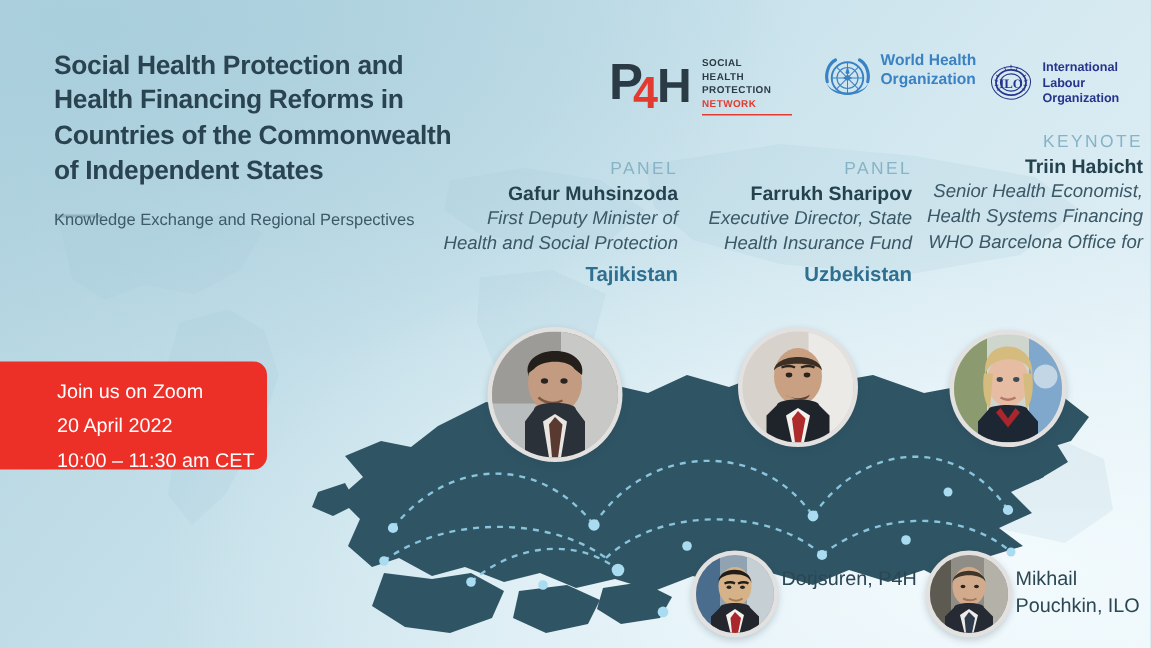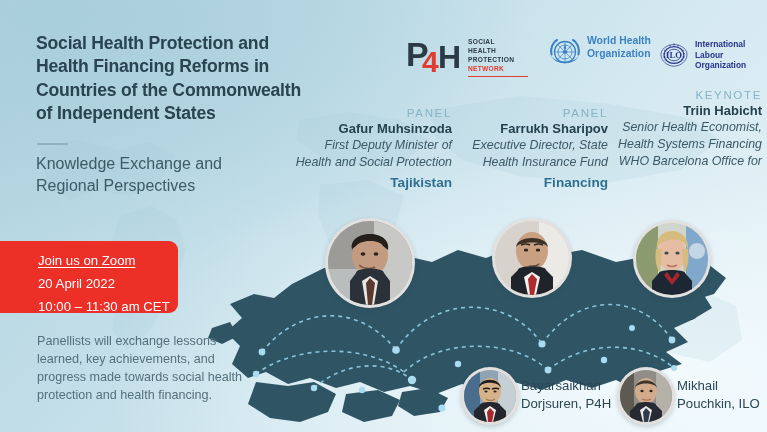--- a/index.html
+++ b/index.html
@@ -21,32 +21,32 @@
   .cismap{position:absolute;left:196px;top:232px;width:540px;height:200px;pointer-events:none;}
 
   
   .title{
     position:absolute;left:36px;top:32px;width:278px;
     font-weight:bold;font-size:17.6px;line-height:1.33;
     color:#2a4350;letter-spacing:-.2px;
   }
   .divider{position:absolute;left:37px;top:143px;width:31px;height:2px;background:#8fb2bf;}
   .subtitle{
-    position:absolute;left:36px;top:153px;width:250px;
-    font-size:16px;line-height:1.38;color:#3d5a66;
+    position:absolute;left:36px;top:140px;width:250px;
+    font-size:11px;line-height:1.38;color:#3d5a66;
   }
 
   
   .zoombox{
     position:absolute;left:0;top:241px;width:178px;height:72px;
     background:#ec2f27;border-radius:0 9px 9px 0;
     box-sizing:border-box;padding:9px 0 0 38px;color:#ffffff;
   }
   .zoombox .zline{font-size:13.2px;line-height:1.74;white-space:nowrap;}
-  .zoombox .zlink{text-decoration:underline;text-underline-offset:2px;}
+  .zoombox .zlink{text-underline-offset:2px;}
 
   .blurb{
     position:absolute;left:37px;top:333px;width:228px;
     font-size:12.6px;line-height:1.42;color:#55707c;
   }
 
   
   .logos{position:absolute;left:406px;top:30px;width:350px;height:52px;}
   .p4h{position:absolute;left:0;top:2px;width:125px;height:48px;}
   .who{position:absolute;left:142px;top:5px;height:40px;display:flex;gap:5px;}
@@ -136,21 +136,20 @@
   <div class="title">Social Health Protection and Health Financing Reforms in Countries of the Commonwealth of Independent States</div>
   <div class="divider"></div>
   <div class="subtitle">Knowledge Exchange and Regional Perspectives</div>
 
   <div class="zoombox">
     <div class="zline zlink">Join us on Zoom</div>
     <div class="zline">20 April 2022</div>
     <div class="zline">10:00 – 11:30 am CET</div>
   </div>
 
-  <div class="blurb">Panellists will exchange lessons learned, key achievements, and progress made towards social health protection and health financing.</div>
 
   <div class="logos">
 
     <svg class="p4h" viewBox="0 0 125 48" aria-hidden="true">
       <text x="0" y="34" font-family="'Liberation Sans',sans-serif" font-size="34" font-weight="bold" fill="#2b3b45">P</text>
       <text x="32" y="36" font-family="'Liberation Sans',sans-serif" font-size="32" font-weight="bold" fill="#2b3b45">H</text>
       <text x="16" y="40" font-family="'Liberation Sans',sans-serif" font-size="30" font-weight="bold" fill="#e23b30">4</text>
       <g font-family="'Liberation Sans',sans-serif" font-size="6.6" font-weight="bold" fill="#2b3b45" letter-spacing=".3">
         <text x="62" y="12">SOCIAL</text>
         <text x="62" y="21">HEALTH</text>
@@ -221,21 +220,21 @@
       <path d="M42 55 L50 60 L46 84 L38 84 L34 60 Z" fill="#e9e6e1"></path>
       <path d="M42 57 L47 62 L44 84 L40 84 L38 62 Z" fill="#5a3a30"></path>
     </svg>
   </div>
 
   <div class="spk" style="left:443px;top:106px;width:165px;">
     <div class="role">PANEL</div>
     <div class="nm">Farrukh Sharipov</div>
     <div class="ti">Executive Director, State</div>
     <div class="ti">Health Insurance Fund</div>
-    <div class="ctry">Financing</div>
+    <div class="ctry">Uzbekistan</div>
   </div>
   <div class="photo" style="left:492px;top:218px;width:74px;height:74px;">
     <svg viewBox="0 0 74 74" aria-hidden="true">
       <rect width="74" height="74" fill="#d7d3cc"></rect>
       <rect x="44" y="0" width="30" height="74" fill="#eceae6"></rect>
       <ellipse cx="37" cy="30" rx="16" ry="19" fill="#c9a182"></ellipse>
       <path d="M21 26 C22 14, 52 14, 53 26 C50 20, 24 20, 21 26 Z" fill="#3a3026"></path>
       <ellipse cx="31" cy="29" rx="2.2" ry="1.6" fill="#2b241d"></ellipse>
       <ellipse cx="43" cy="29" rx="2.2" ry="1.6" fill="#2b241d"></ellipse>
       <path d="M26 24 q5 -2 9 0 M39 24 q5 -2 9 0" stroke="#2b241d" stroke-width="1.6" fill="none"></path>
@@ -282,21 +281,20 @@
       <path d="M19 19 q4 -1.6 7 0 M28 19 q4 -1.6 7 0" stroke="#231d18" stroke-width="1.6" fill="none"></path>
       <ellipse cx="22" cy="21.5" rx="1.6" ry="1.1" fill="#2a2420"></ellipse>
       <ellipse cx="31" cy="21.5" rx="1.6" ry="1.1" fill="#2a2420"></ellipse>
       <path d="M22 29 q5 3 9 0" stroke="#a47a58" stroke-width="1.3" fill="none"></path>
       <path d="M16 35 C16 31, 36 31, 36 35 L42 41 L42 52 L10 52 L10 41 Z" fill="#23262c"></path>
       <path d="M26 36 L32 40 L29 52 L23 52 L20 40 Z" fill="#f4f2ef"></path>
       <path d="M26 38 L30 42 L28 52 L24 52 L23 42 Z" fill="#a8262c"></path>
     </svg>
   </div>
   <div class="wname" style="left:521px;top:377px;">
-    <div>Bayarsaikhan</div>
     <div>Dorjsuren, P4H</div>
   </div>
 
   <div class="photo" style="left:617px;top:367px;width:52px;height:52px;">
     <svg viewBox="0 0 52 52" aria-hidden="true">
       <rect width="52" height="52" fill="#8f8d86"></rect>
       <rect x="0" y="0" width="14" height="52" fill="#5d5a52"></rect>
       <rect x="36" y="0" width="16" height="52" fill="#b4b1a8"></rect>
       <ellipse cx="26" cy="21" rx="11" ry="13" fill="#d2ab8d"></ellipse>
       <path d="M15 18 C16 8, 36 8, 37 18 C35 12, 17 12, 15 18 Z" fill="#3d352c"></path>

